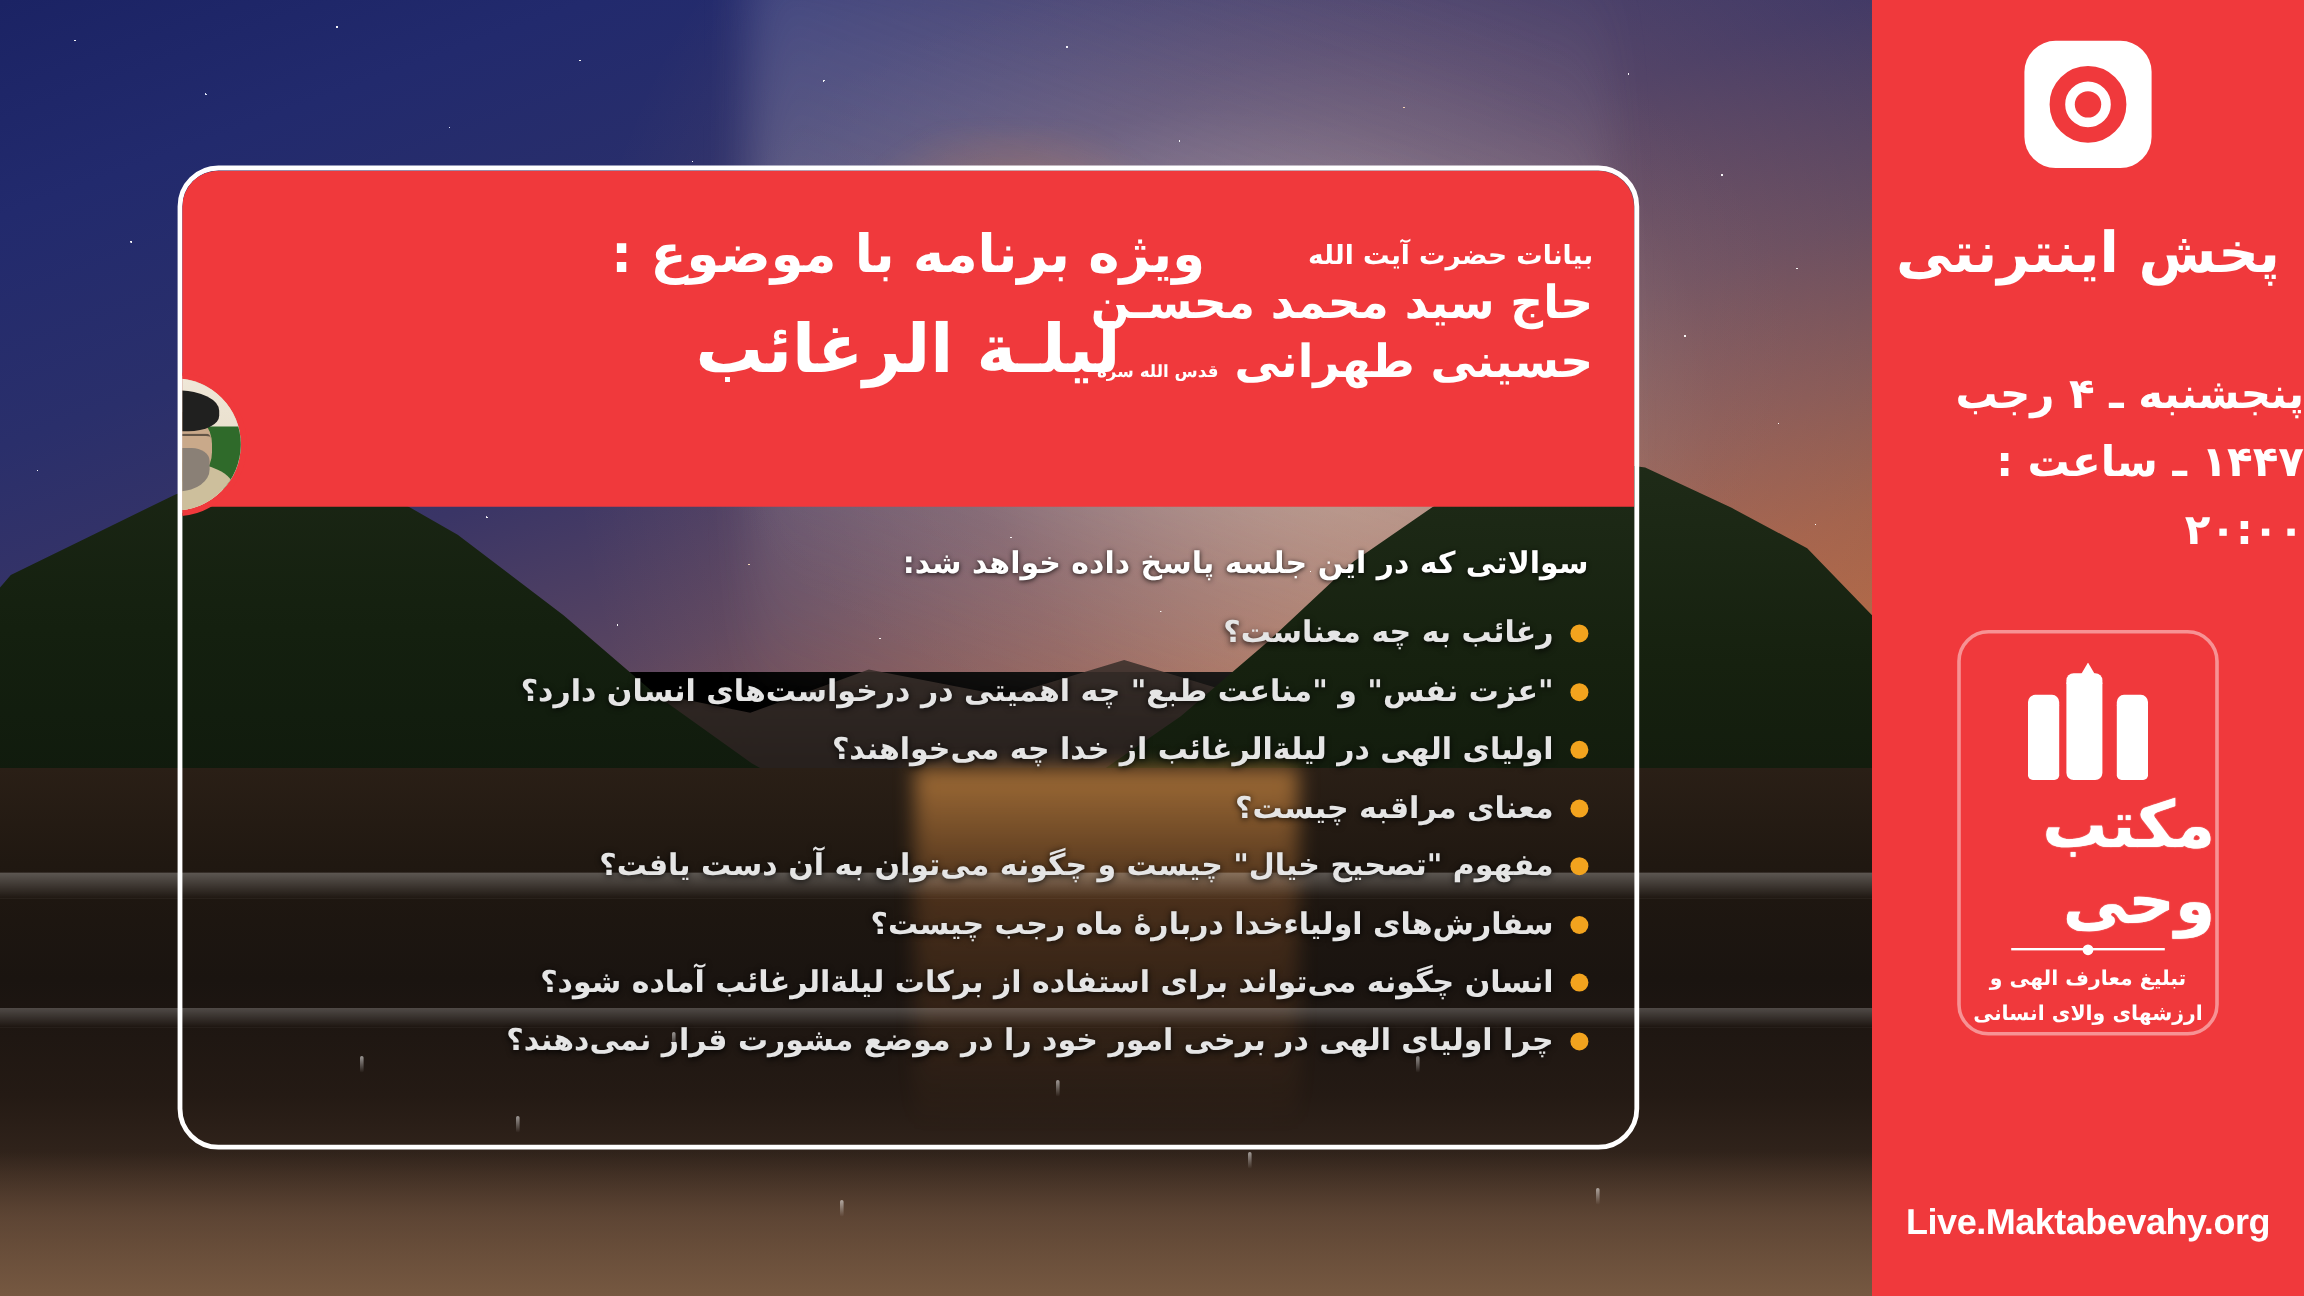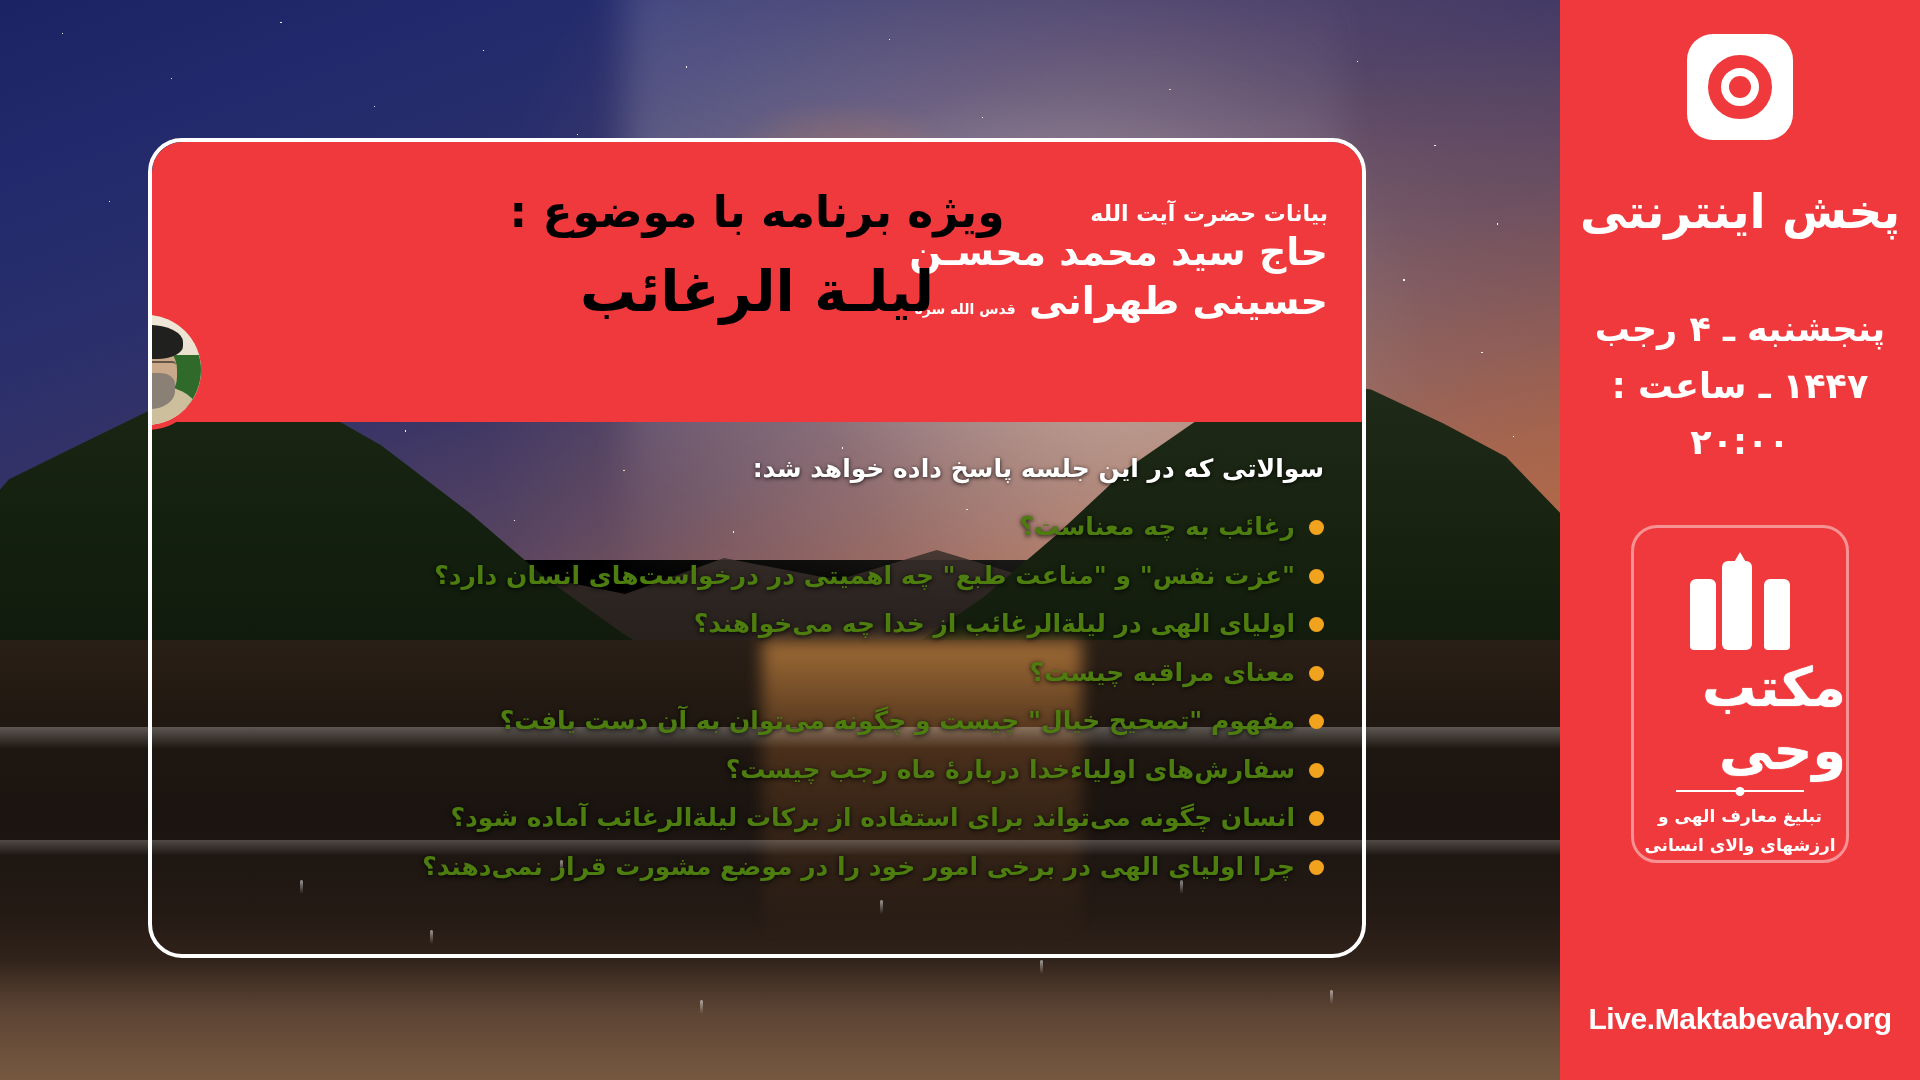--- a/index.html
+++ b/index.html
@@ -149,21 +149,21 @@
     display:flex; align-items:center; justify-content:center;
   }
   .live-icon .dot { width:22px; height:22px; border-radius:50%; background:#F0393C; }
 
   .sidebar-heading {
     margin-top:44px;
     color:#fff; font-size:47px; font-weight:bold; letter-spacing:-1px;
     font-family:"DejaVu Sans", sans-serif;
   }
   .sidebar-date {
-    margin-top:62px; text-align:center; color:#fff;
+    margin-top:62px; text-align:right; color:#fff;
     font-size:35px; font-weight:bold; line-height:1.62;
   }
 
   .logo-card {
     margin-top:54px;
     width:218px; height:338px;
     border:3px solid rgba(255,255,255,0.45);
     border-radius:26px;
     display:flex; flex-direction:column; align-items:center;
     padding-top:24px;
@@ -224,21 +224,21 @@
   }
   .speaker {
     position:absolute; right:34px; top:58px; text-align:right; color:#fff;
     line-height:1.28;
   }
   .sp-pre { font-size:22px; font-weight:600; }
   .sp-main { font-size:38px; font-weight:bold; letter-spacing:-0.5px; }
   .sp-main .suffix { font-size:14px; font-weight:600; }
 
   .title-block {
-    position:absolute; left:0; right:0; top:44px; text-align:center; color:#000000;
+    position:absolute; left:0; right:0; top:44px; text-align:center; color:#ffffff;
   }
   .t1 { font-size:44px; font-weight:bold; letter-spacing:-0.5px; }
   .t2 { font-size:56px; font-weight:bold; margin-top:22px; letter-spacing:-0.5px; }
 
   .portrait {
     position:absolute; left:-66px; top:168px;
     width:120px; height:120px; border-radius:50%;
     border:5px solid #F0393C; overflow:hidden;
     background:#d9cdb6;
     z-index:5;
@@ -265,21 +265,21 @@
   .q-list { list-style:none; }
   .q-item {
     display:flex; align-items:flex-start; justify-content:flex-start;
     gap:14px; margin-bottom:13px;
   }
   .q-bullet {
     flex:0 0 auto; width:15px; height:15px; border-radius:50%;
     background:#F2A31E; margin-top:11px;
   }
   .q-text {
-    flex:1 1 auto; text-align:right; color:#4d7c0f;
+    flex:1 1 auto; text-align:right; color:#e5e5e5;
     font-size:25px; font-weight:bold; line-height:1.42;
     text-shadow:0 1px 5px rgba(0,0,0,.9);
   }
 </style>
 </head>
 <body>
 
 <div class="poster">
 
   <div class="bg">

